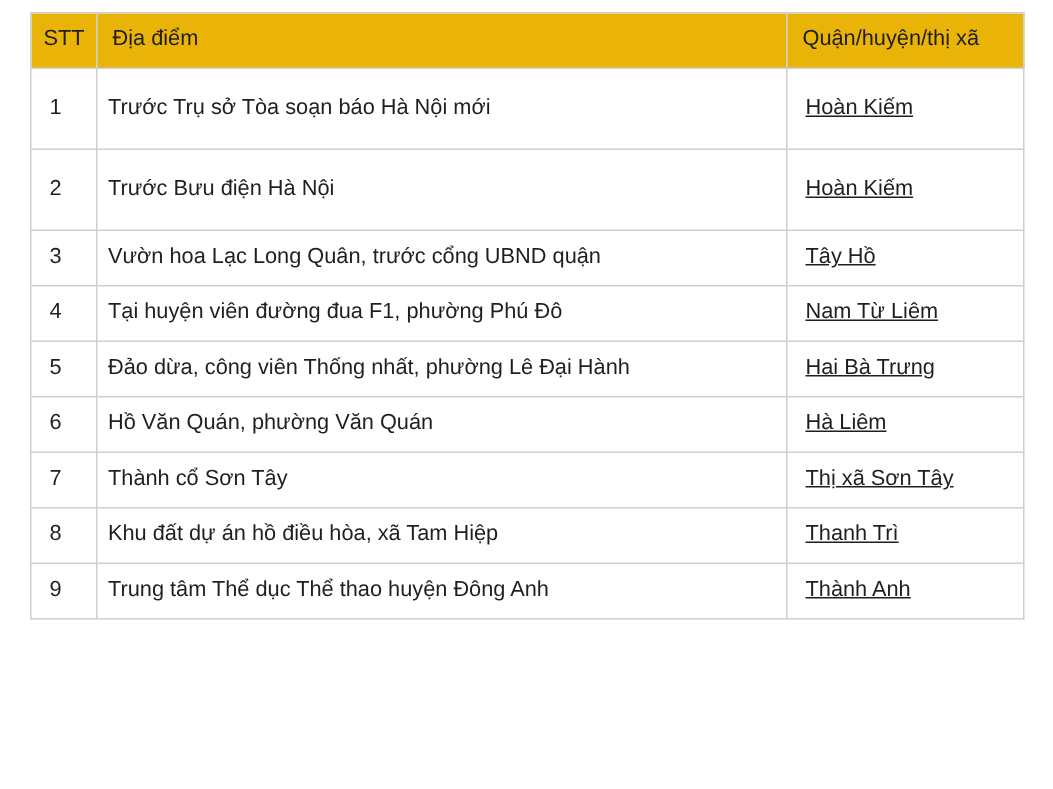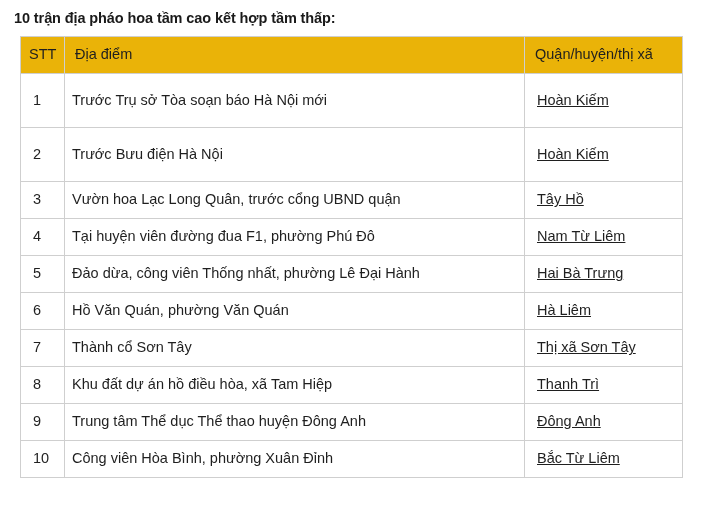--- a/index.html
+++ b/index.html
@@ -77,21 +77,20 @@
   table.fw-table tbody td.cell-dist {
     padding-left: 12px;
     text-decoration: underline;
   }
 </style>
 </head>
 <body>
 
 <div class="page">
 
-  <div class="doc-title">10 trận địa pháo hoa tầm cao kết hợp tầm thấp:</div>
 
   <div class="table-wrap">
     <table class="fw-table">
       <colgroup>
         <col class="c-stt">
         <col class="c-loc">
         <col class="c-dist">
       </colgroup>
       <thead>
         <tr>
@@ -137,24 +136,19 @@
             <td class="cell-dist">Thị xã Sơn Tây</td>
           </tr>
           <tr>
             <td class="cell-stt">8</td>
             <td class="cell-loc">Khu đất dự án hồ điều hòa, xã Tam Hiệp</td>
             <td class="cell-dist">Thanh Trì</td>
           </tr>
           <tr>
             <td class="cell-stt">9</td>
             <td class="cell-loc">Trung tâm Thể dục Thể thao huyện Đông Anh</td>
-            <td class="cell-dist">Đông Anh</td>
-          </tr>
-          <tr>
-            <td class="cell-stt">10</td>
-            <td class="cell-loc">Công viên Hòa Bình, phường Xuân Đỉnh</td>
-            <td class="cell-dist">Bắc Từ Liêm</td>
+            <td class="cell-dist">Thành Anh</td>
           </tr>
         </tbody>
     </table>
   </div>
 
 </div>
 
 </body></html>

